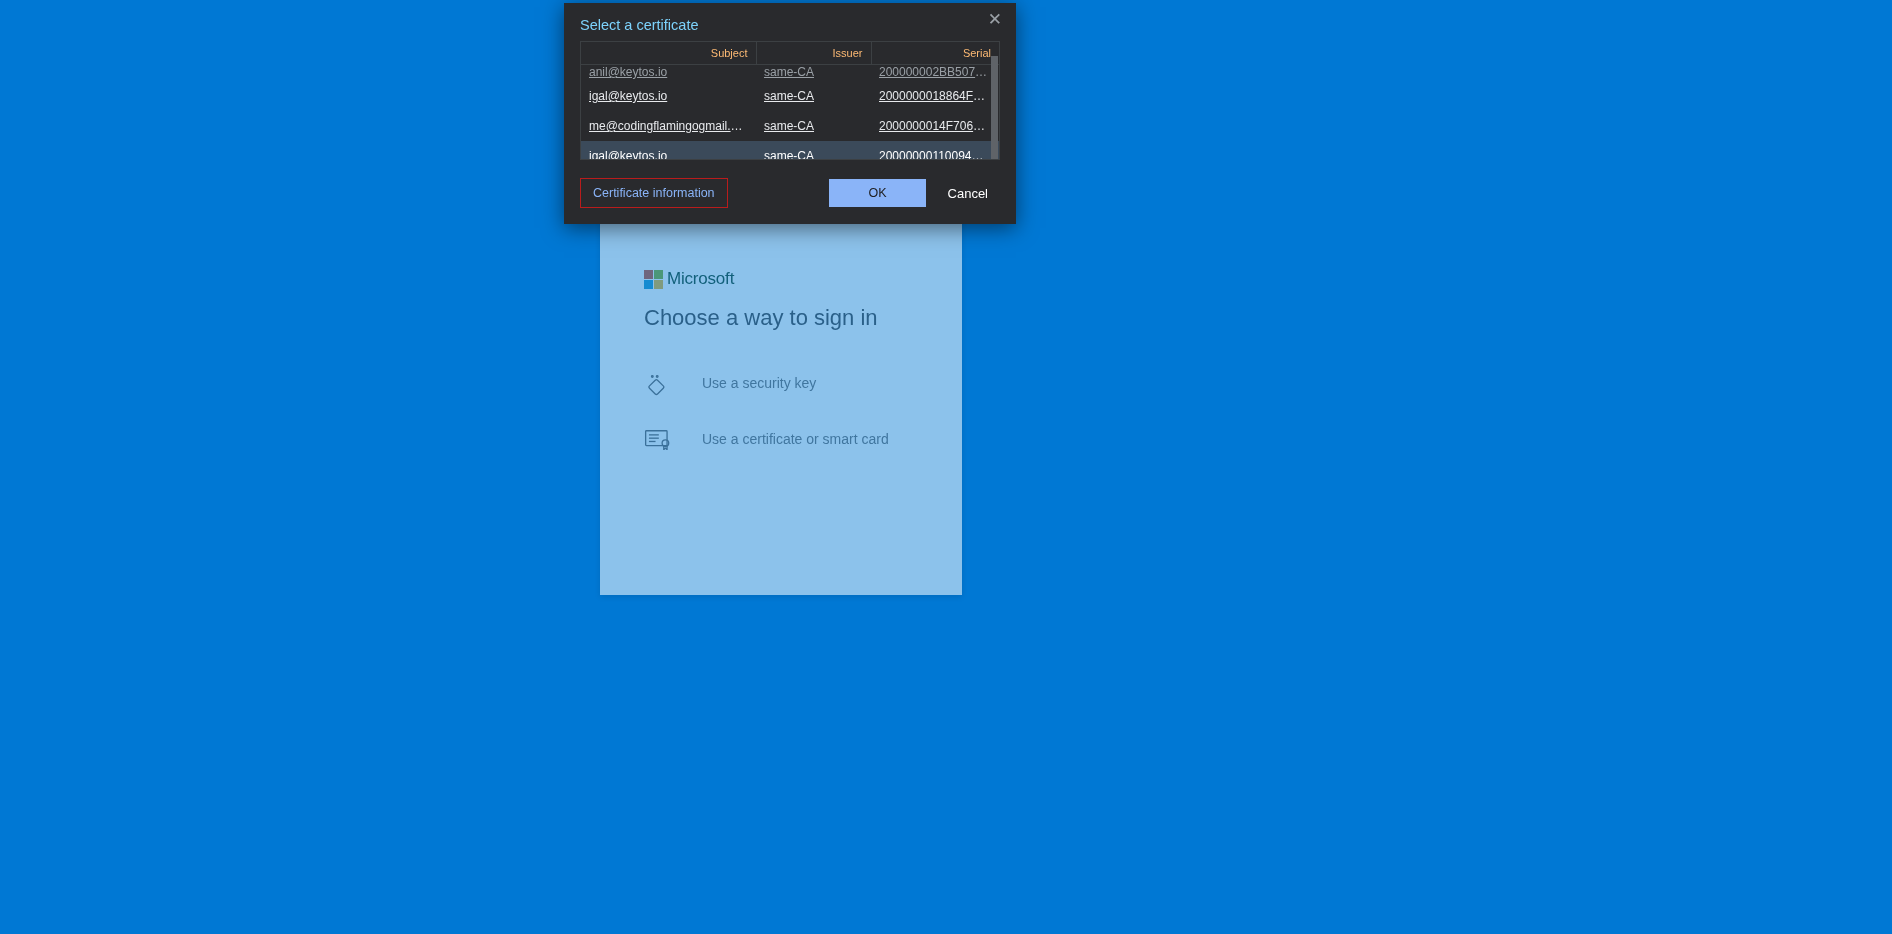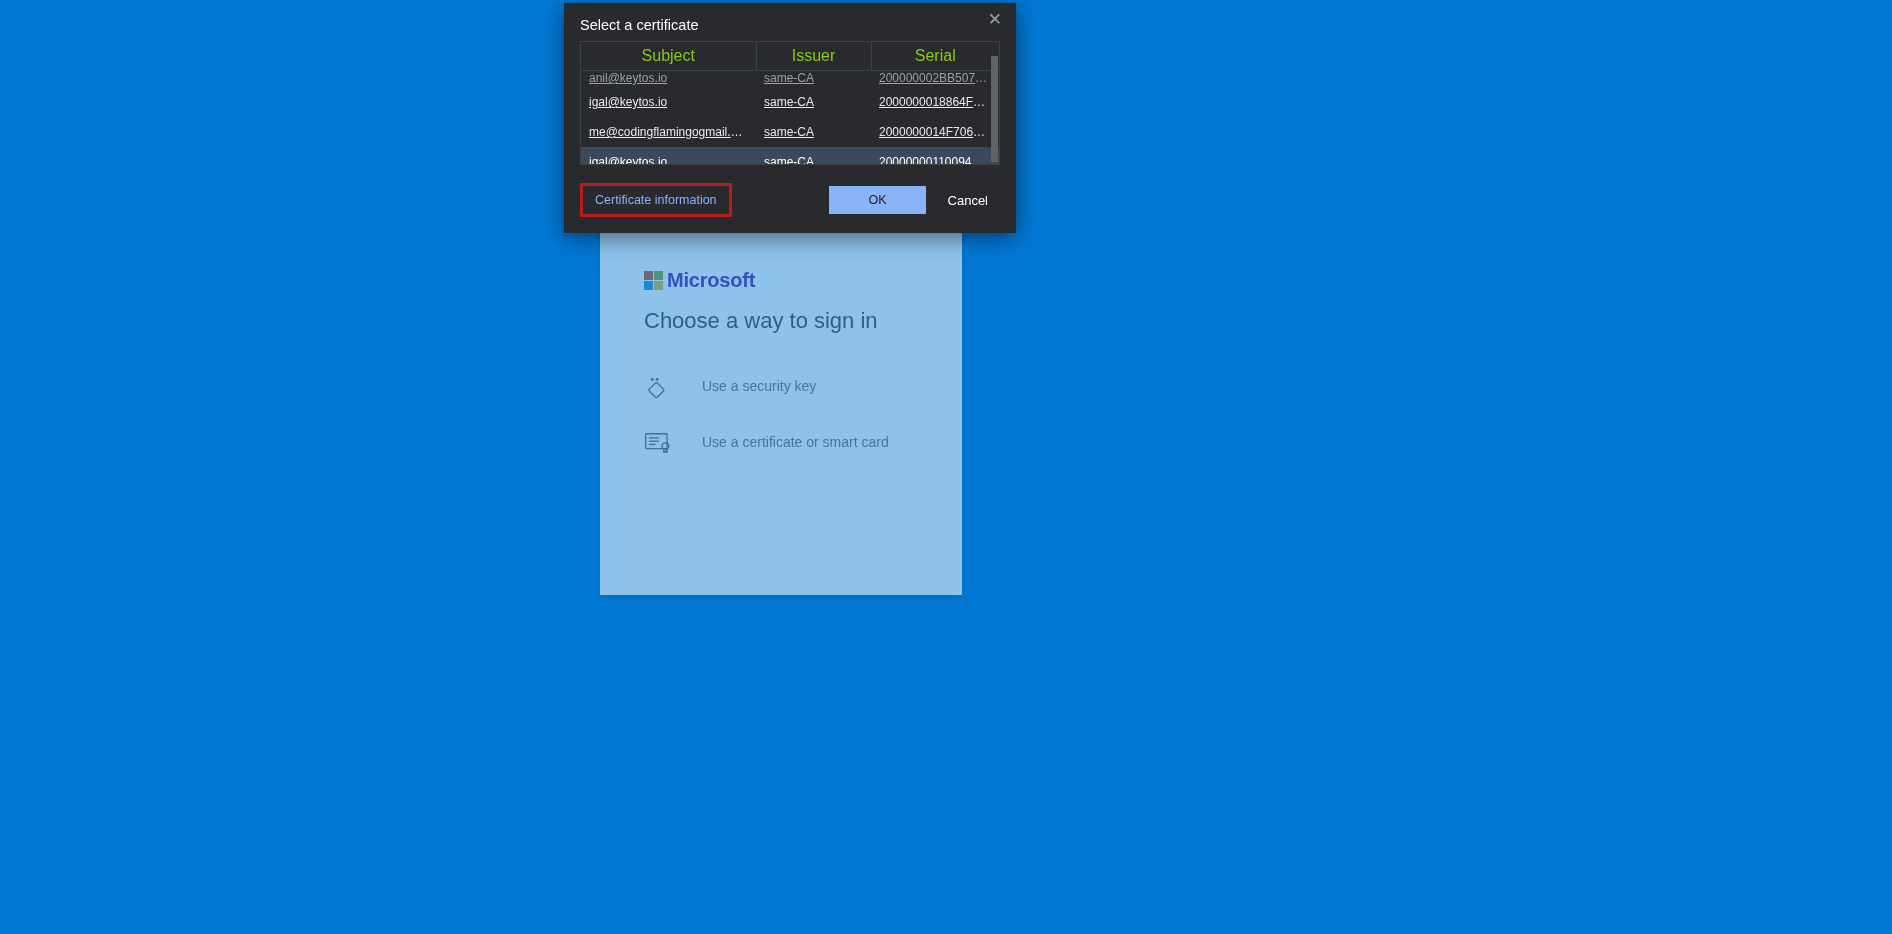--- a/index.html
+++ b/index.html
@@ -46,21 +46,21 @@
     .ms-logo-grid {
       display: inline-grid;
       grid-template-columns: 9px 9px;
       grid-template-rows: 9px 9px;
       gap: 1px;
     }
     .ms-logo-grid span:nth-child(1){ background:#f25022; }
     .ms-logo-grid span:nth-child(2){ background:#7fba00; }
     .ms-logo-grid span:nth-child(3){ background:#00a4ef; }
     .ms-logo-grid span:nth-child(4){ background:#ffb900; }
-    .ms-logo-text { font-size: 20px; color:#6d28d9; font-weight:700; letter-spacing:-0.2px; }
+    .ms-logo-text { font-size: 17px; color:#14532d; font-weight:400; letter-spacing:-0.2px; }
 
     .signin-title {
       font-size: 22px;
       font-weight: 500;
       color: #4d4d4d;
       margin-bottom: 24px;
     }
 
     .signin-option {
       display: flex;
@@ -100,45 +100,45 @@
       right: 10px;
       font-size: 17px;
       color: #9aa0a6;
       cursor: pointer;
       line-height: 1;
       padding: 2px 4px;
     }
 
     .cert-body { padding: 14px 16px 16px 16px; }
 
-    .cert-title { font-size: 14.5px; font-weight: 400; color: #ffffff; margin-bottom: 8px; }
+    .cert-title { font-size: 14.5px; font-weight: 400; color: #7dd3fc; margin-bottom: 8px; }
     .cert-subtitle { font-size: 12px; color: #bdc1c6; margin-bottom: 10px; }
 
     .cert-table-wrap {
       border: 1px solid #3c4043;
       max-height: 124px;
       overflow: hidden;
       position: relative;
     }
     .cert-scroll-handle {
       position:absolute;
       right:1px;
       top:14px;
       width:7px;
       height:106px;
       background:#5f6368;
       border-radius:0;
     }
 
     .cert-table { width: 100%; border-collapse: collapse; table-layout: fixed; }
     .cert-table th {
-      text-align: center;
+      text-align: right;
       font-weight: 400;
-      font-size: 16px;
-      color: #84cc16;
+      font-size: 11px;
+      color: #fdba74;
       padding: 5px 8px;
       border-right: 1px solid #3c4043;
       border-bottom: 1px solid #3c4043;
       background:#292a2d;
       position: sticky;
       top:0;
     }
     .cert-table th:last-child { border-right: none; }
     .cert-table col.c-subject { width: 175px; }
     .cert-table col.c-issuer  { width: 115px; }
@@ -165,21 +165,21 @@
     .cert-row.selected { background: #3b4a5a; }
     .cert-row.selected td { color:#ffffff; }
 
     .cert-actions {
       display: flex;
       align-items: center;
       margin-top: 18px;
       gap: 10px;
     }
     .cert-info-btn {
-      border: 3px solid #b91c1c;
+      border: 1px solid #b91c1c;
       background: transparent;
       color: #8ab4f8;
       font-size: 12.5px;
       padding: 7px 12px;
       cursor: pointer;
     }
     .spacer { flex:1; }
     .cert-ok-btn {
       background: #8ab4f8;
       color: #202124;

